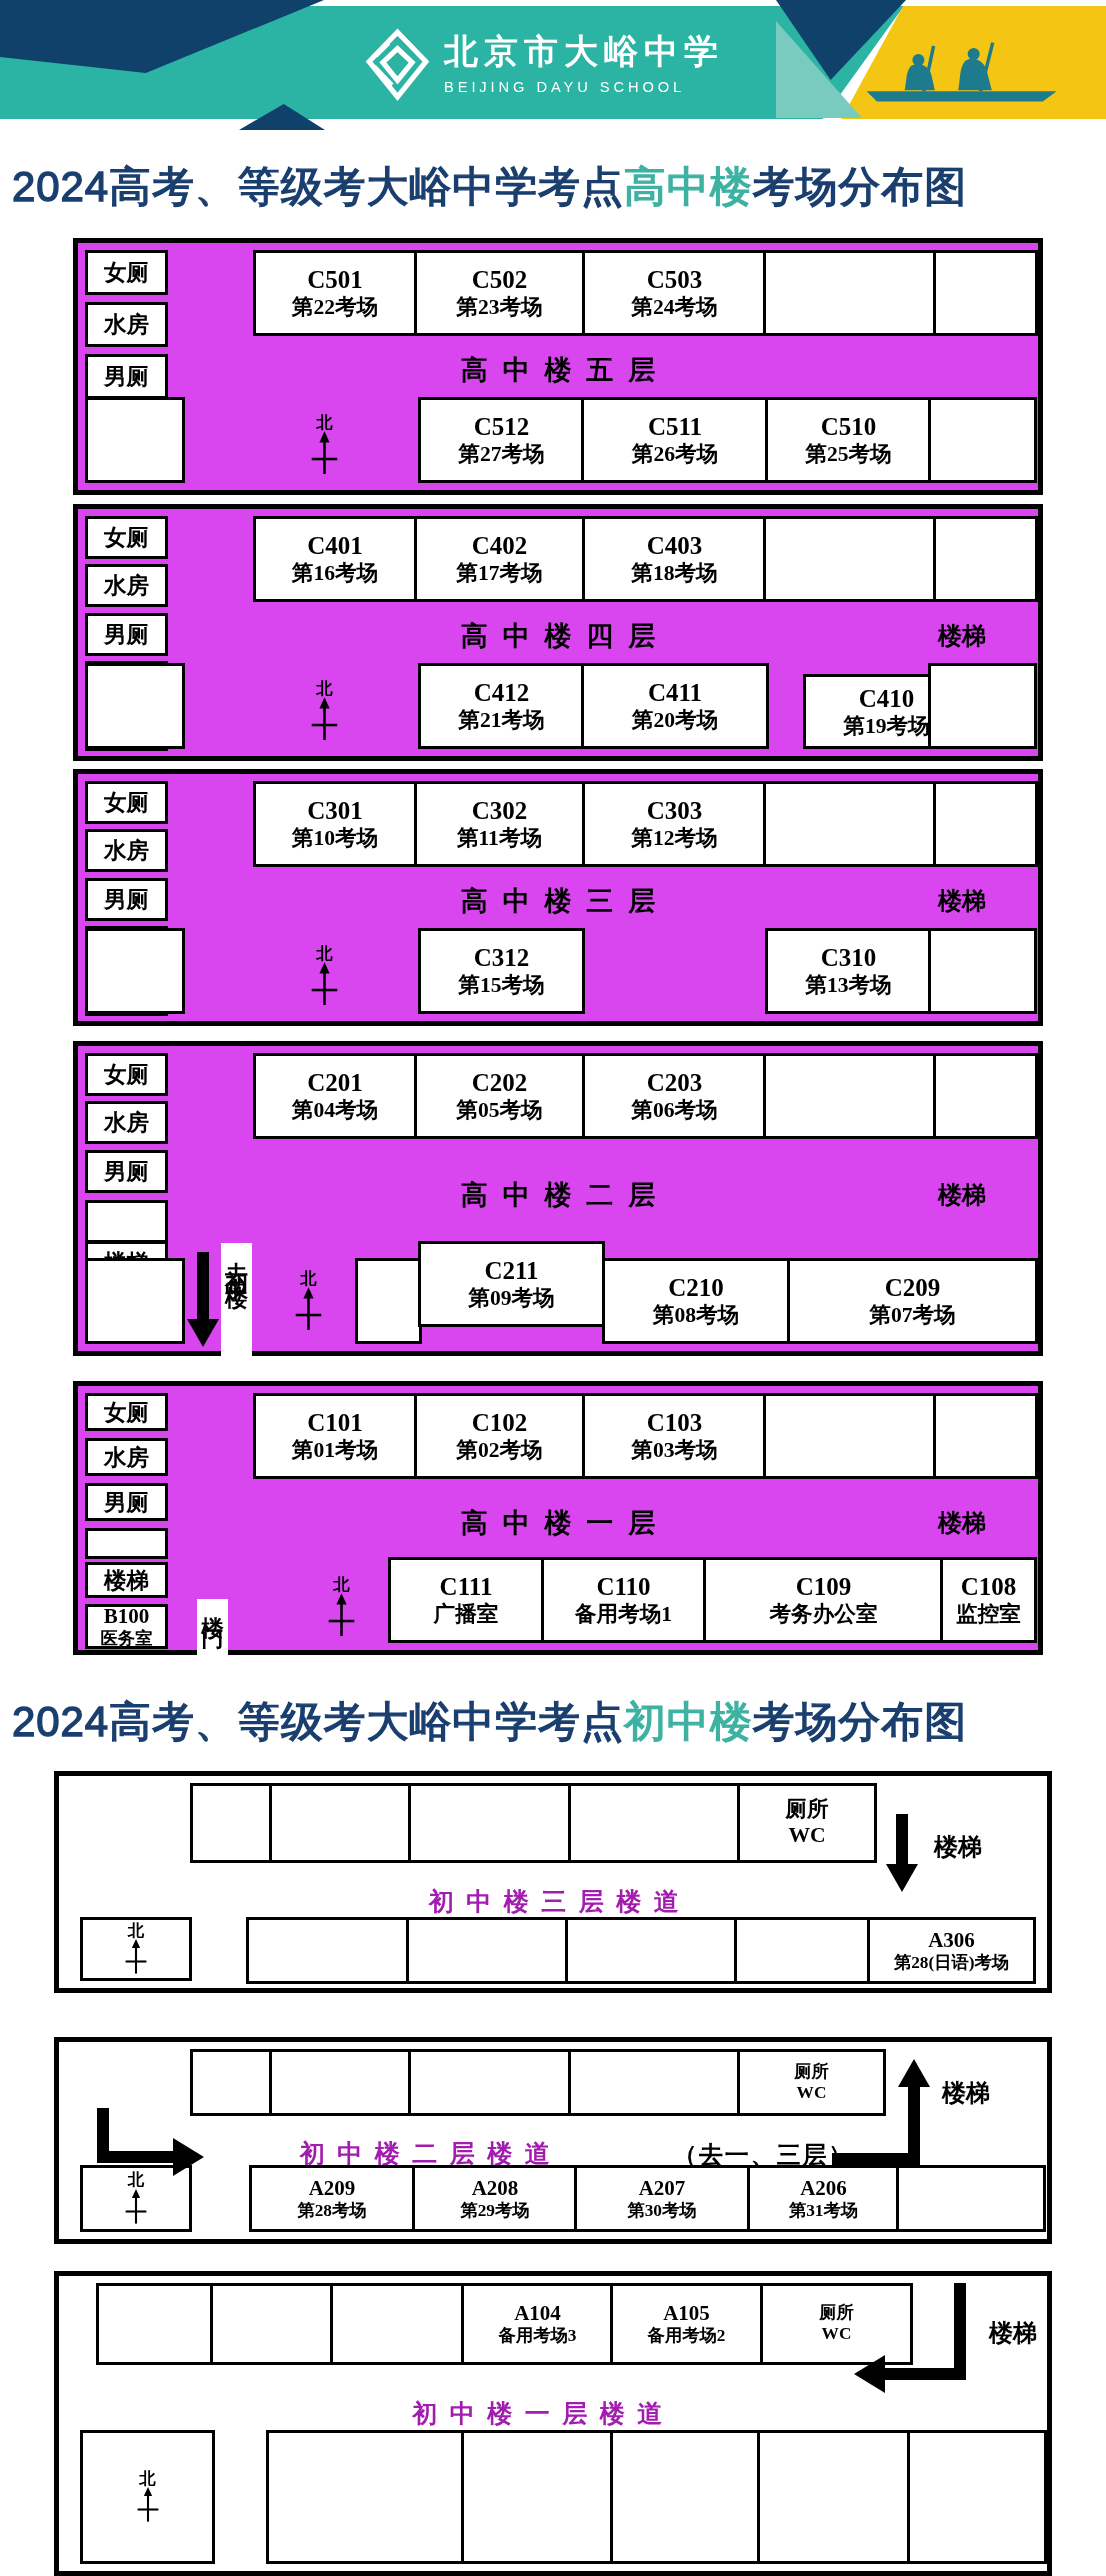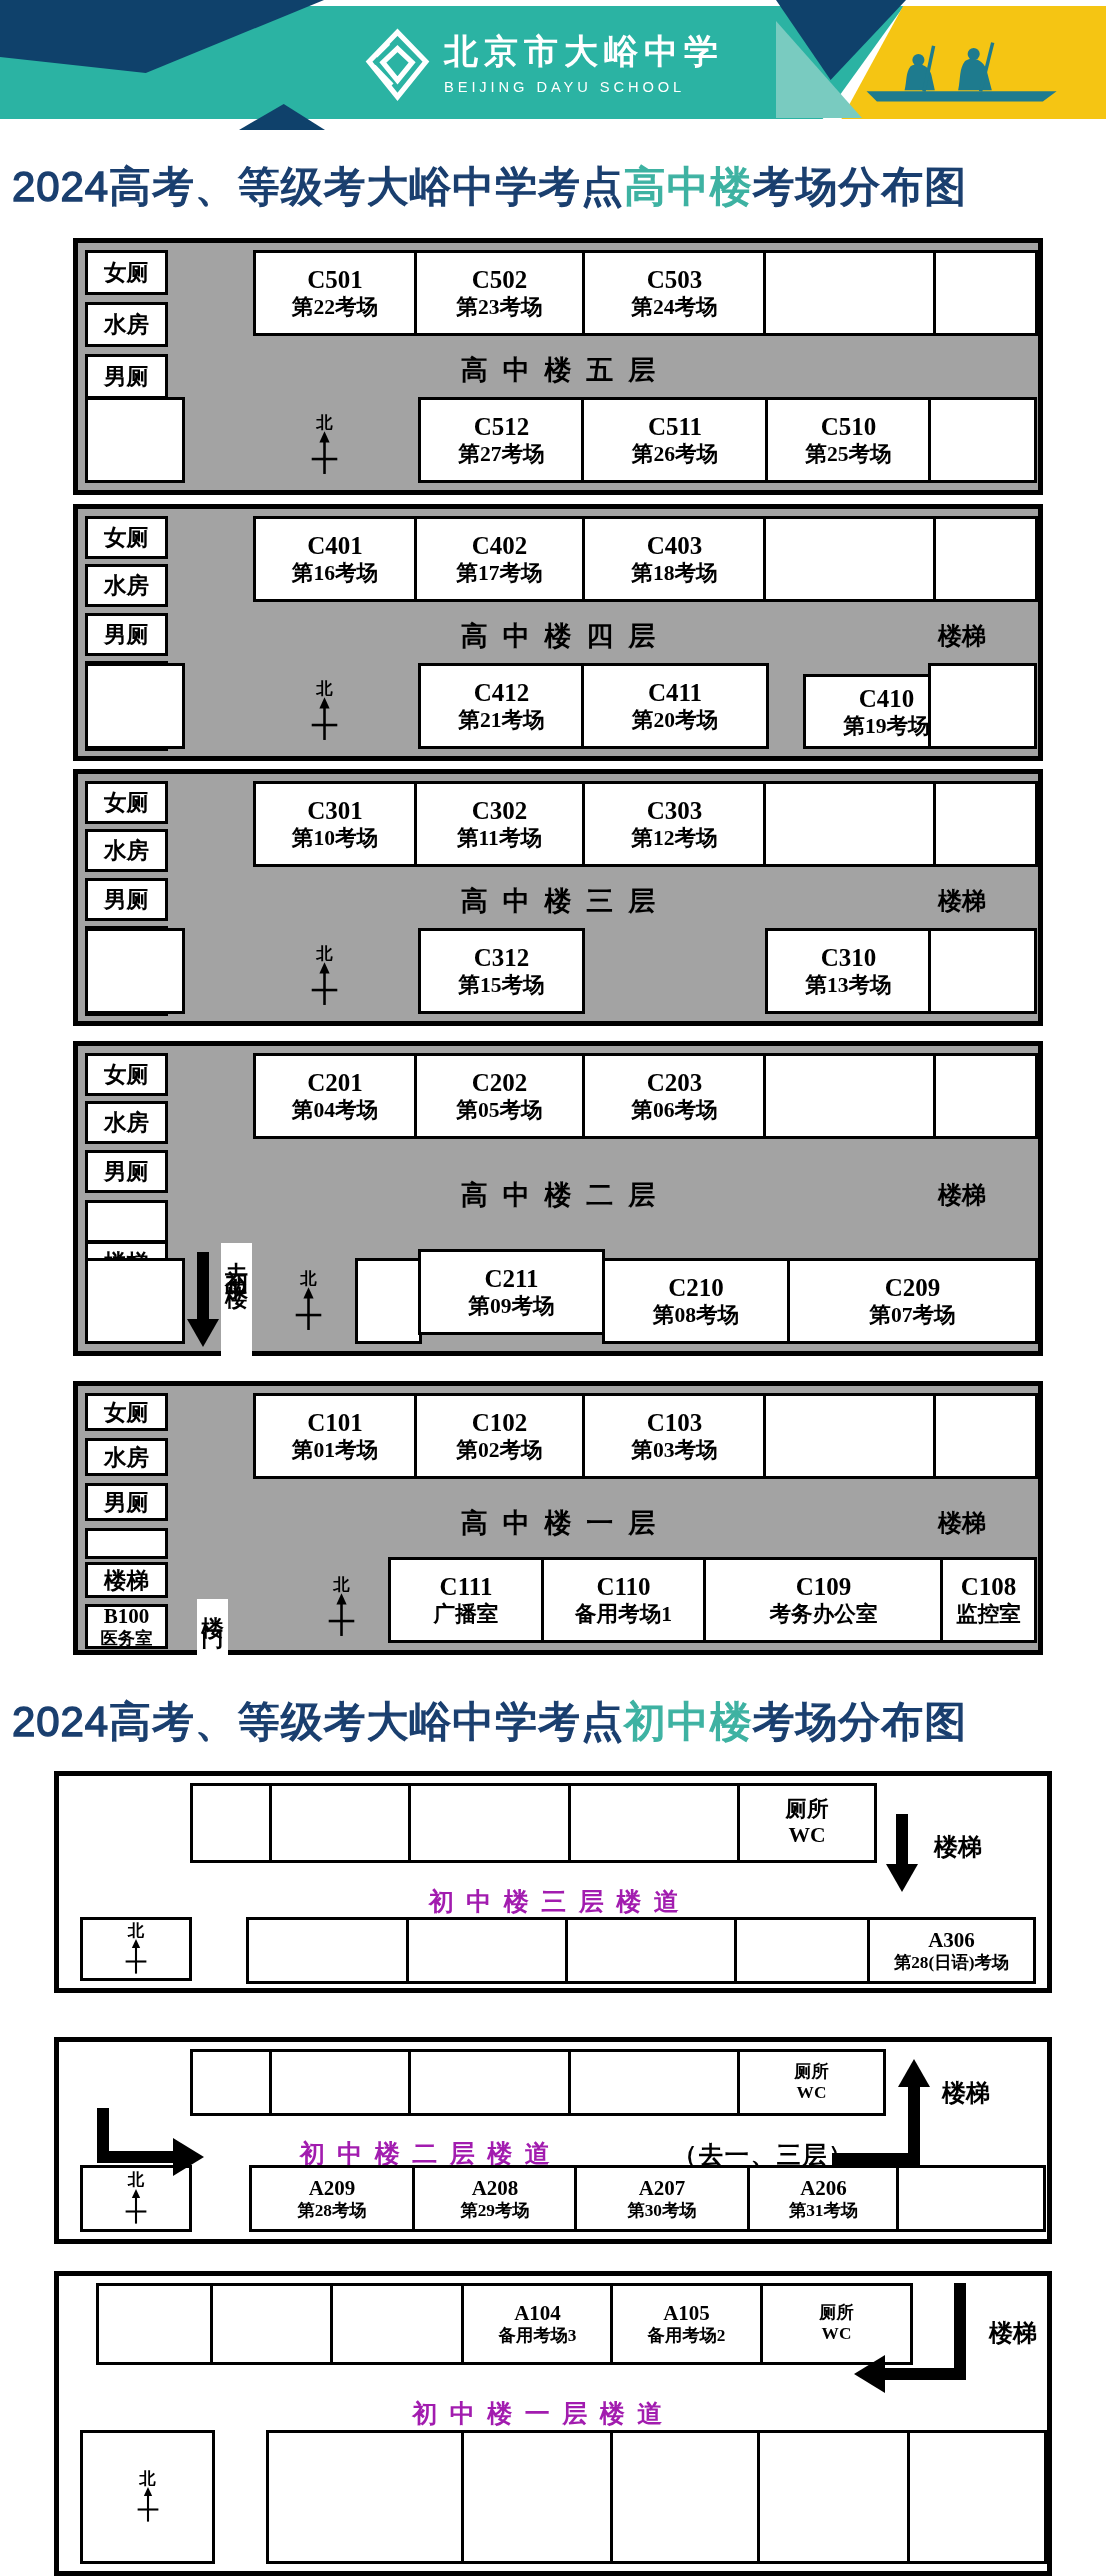--- a/index.html
+++ b/index.html
@@ -1,20 +1,20 @@
 <!DOCTYPE html>
 <html style="--teal: #2bb3a3; --navy: #0f416b; --title-navy: #1a3f6f; --title-teal: #3eb2a2; --yellow: #f5c513; --rower: #1e7b8e; --light-teal: #79cbc0;font-size:14px"><head>
 <meta charset="utf-8">
 <style>
   *{margin:0;padding:0;box-sizing:border-box}
   html,body{width:1106px;background:#fff}
   body{position:relative;height:2576px;overflow:hidden;font-family:"Liberation Sans",sans-serif}
   .abs{position:absolute}
   
-  .blk{position:absolute;left:73px;width:970px;border:5.2px solid #000;background:#a3a3a3}
+  .blk{position:absolute;left:73px;width:970px;border:5.2px solid #000;background:#d946ef}
   .jblk{position:absolute;left:54px;width:998px;border:5.2px solid #000;background:#fff}
   .cell{position:absolute;border:3.5px solid #000;background:#fff;display:flex;flex-direction:column;
         align-items:center;justify-content:center;text-align:center;color:#000;line-height:1.2;
         font-family:"Liberation Serif",serif;font-weight:bold}
   .lbl{font-size:22.5px}
   .code{font-size:25px;font-family:Liberation Serif, serif;font-weight:bold}
   .sub{font-size:21.6px;font-family:"Liberation Serif",serif;font-weight:bold}
   .sub-sm{font-size:17.3px;font-family:"Liberation Serif",serif;font-weight:bold}
   .code-sm{font-size:21px;font-family:"Liberation Serif",serif;font-weight:bold}
   .corridor{position:absolute;left:0;width:100%;text-align:center;font-family:"Liberation Serif",serif;
@@ -245,21 +245,21 @@
   <div class="vtext" style="left:143px;top:197px;height:130px">去初中楼</div>
   <div class="compass" style="left:216px;bottom:19px">
     <div class="cnorth">北</div>
     <svg width="29" height="45" viewBox="0 0 34 52">
       <polygon points="17,0 11,13 23,13" fill="#000"></polygon>
         <rect x="15.5" y="9" width="3" height="41" fill="#000"></rect>
         <rect x="2" y="31" width="30" height="3" fill="#000"></rect>
     </svg>
   </div>
   <div class="cell" style="left:277px;bottom:7px;width:67px;height:86px"></div>
-  <div class="cell" style="left:340px;bottom:16px;width:187px;height:86px">
+  <div class="cell" style="left:340px;bottom:24px;width:187px;height:86px">
     <div class="code">C211</div>
     <div class="sub">第09考场</div>
   </div>
   <div class="cell" style="left:524px;bottom:7px;width:188px;height:86px">
     <div class="code">C210</div>
     <div class="sub">第08考场</div>
   </div>
   <div class="cell" style="left:709px;bottom:7px;width:251px;height:86px">
     <div class="code">C209</div>
     <div class="sub">第07考场</div>

